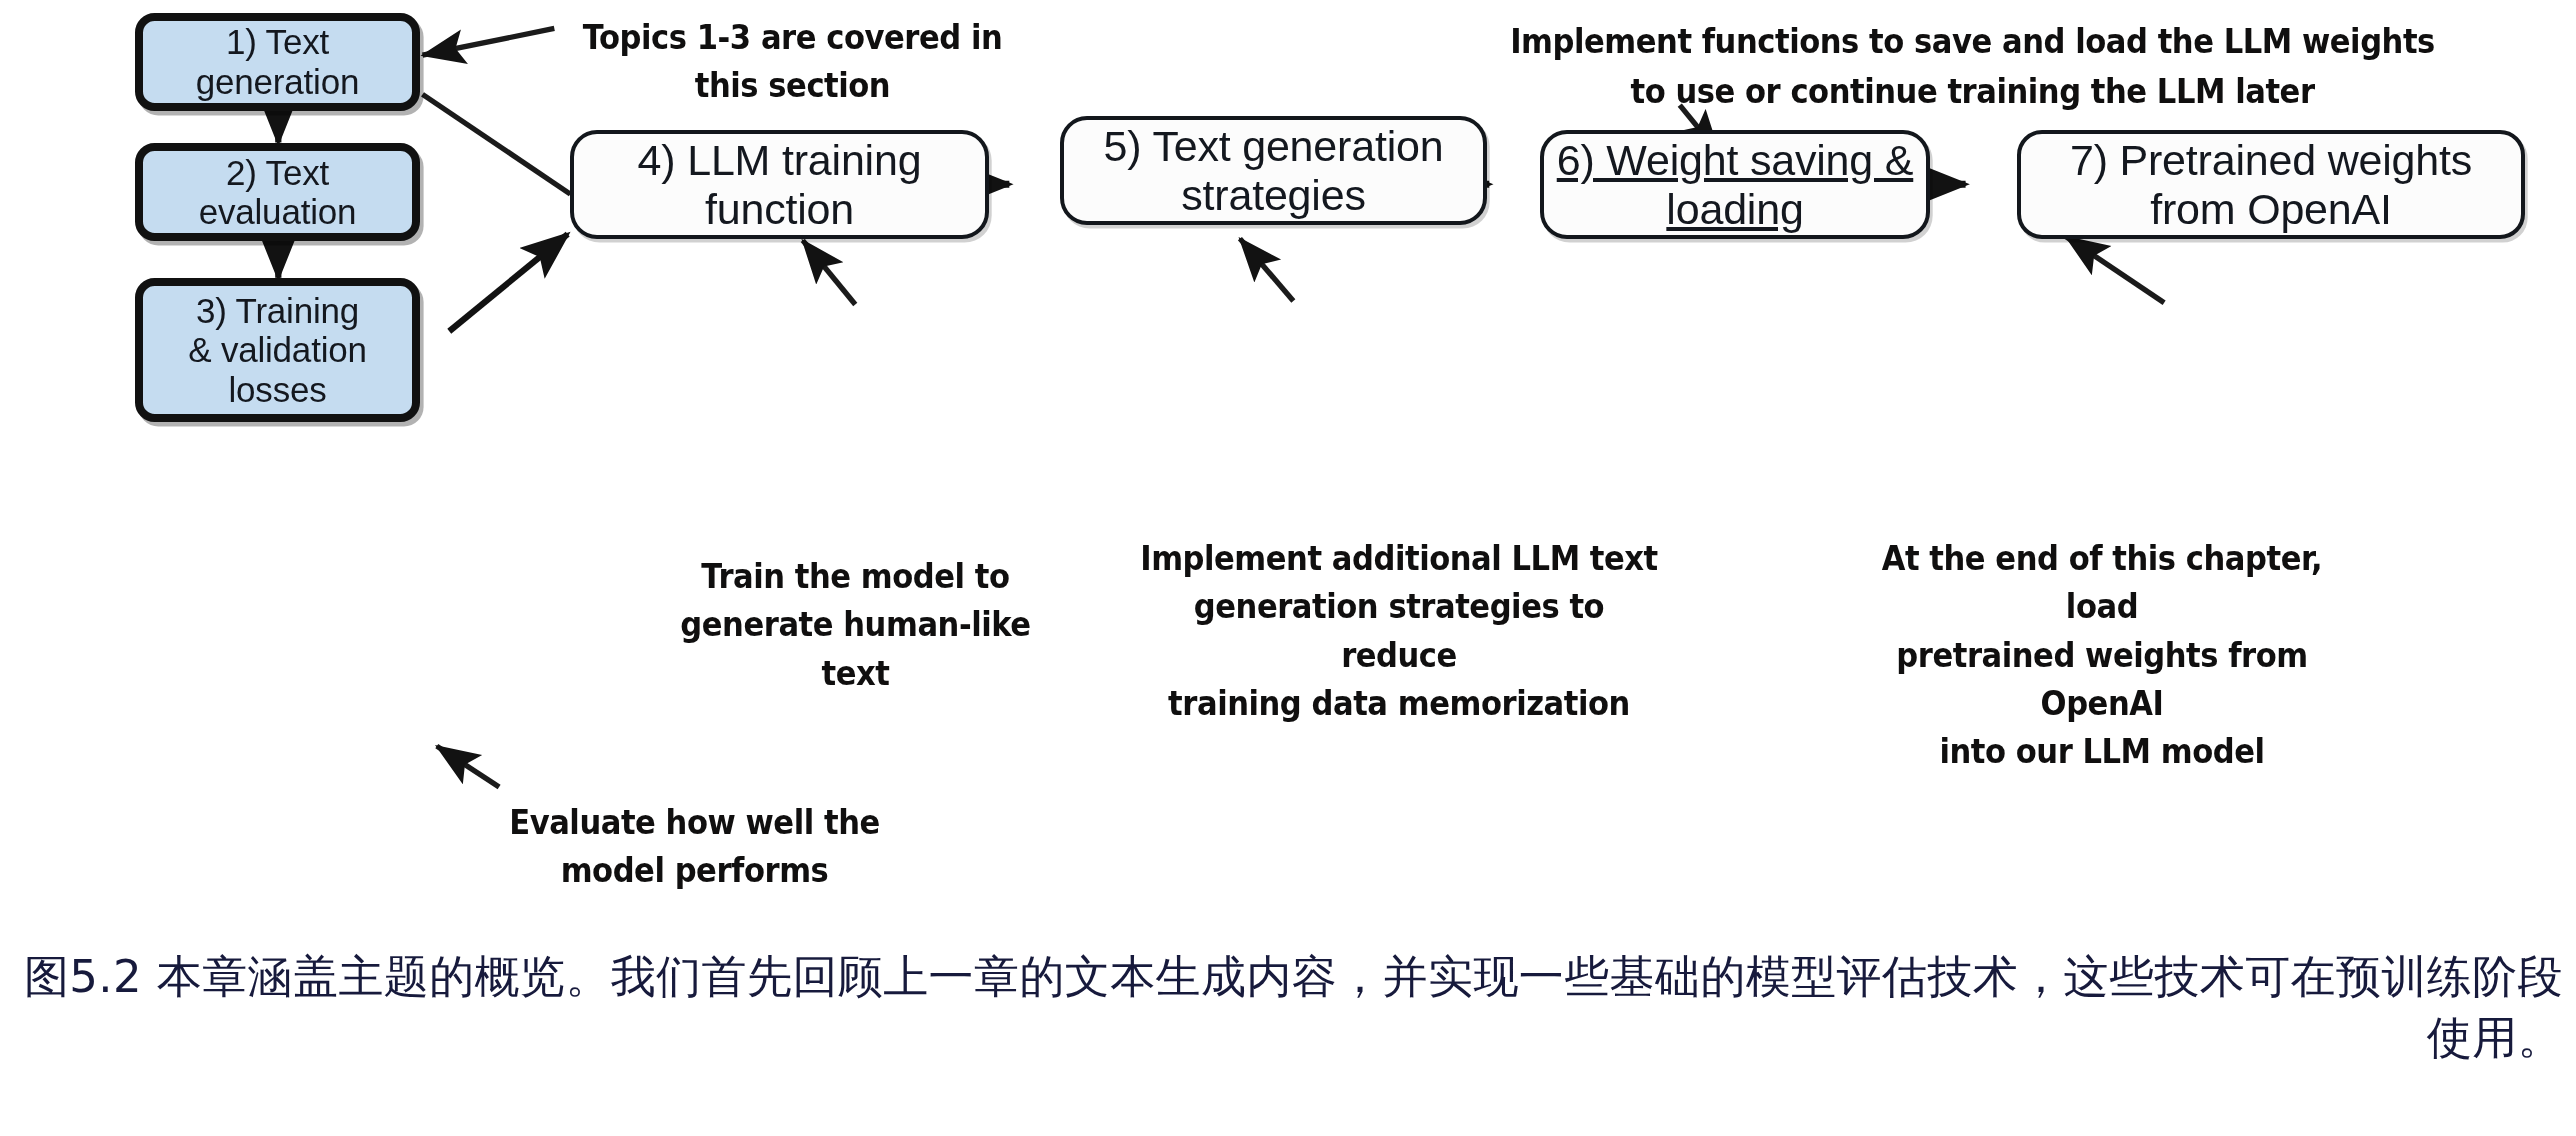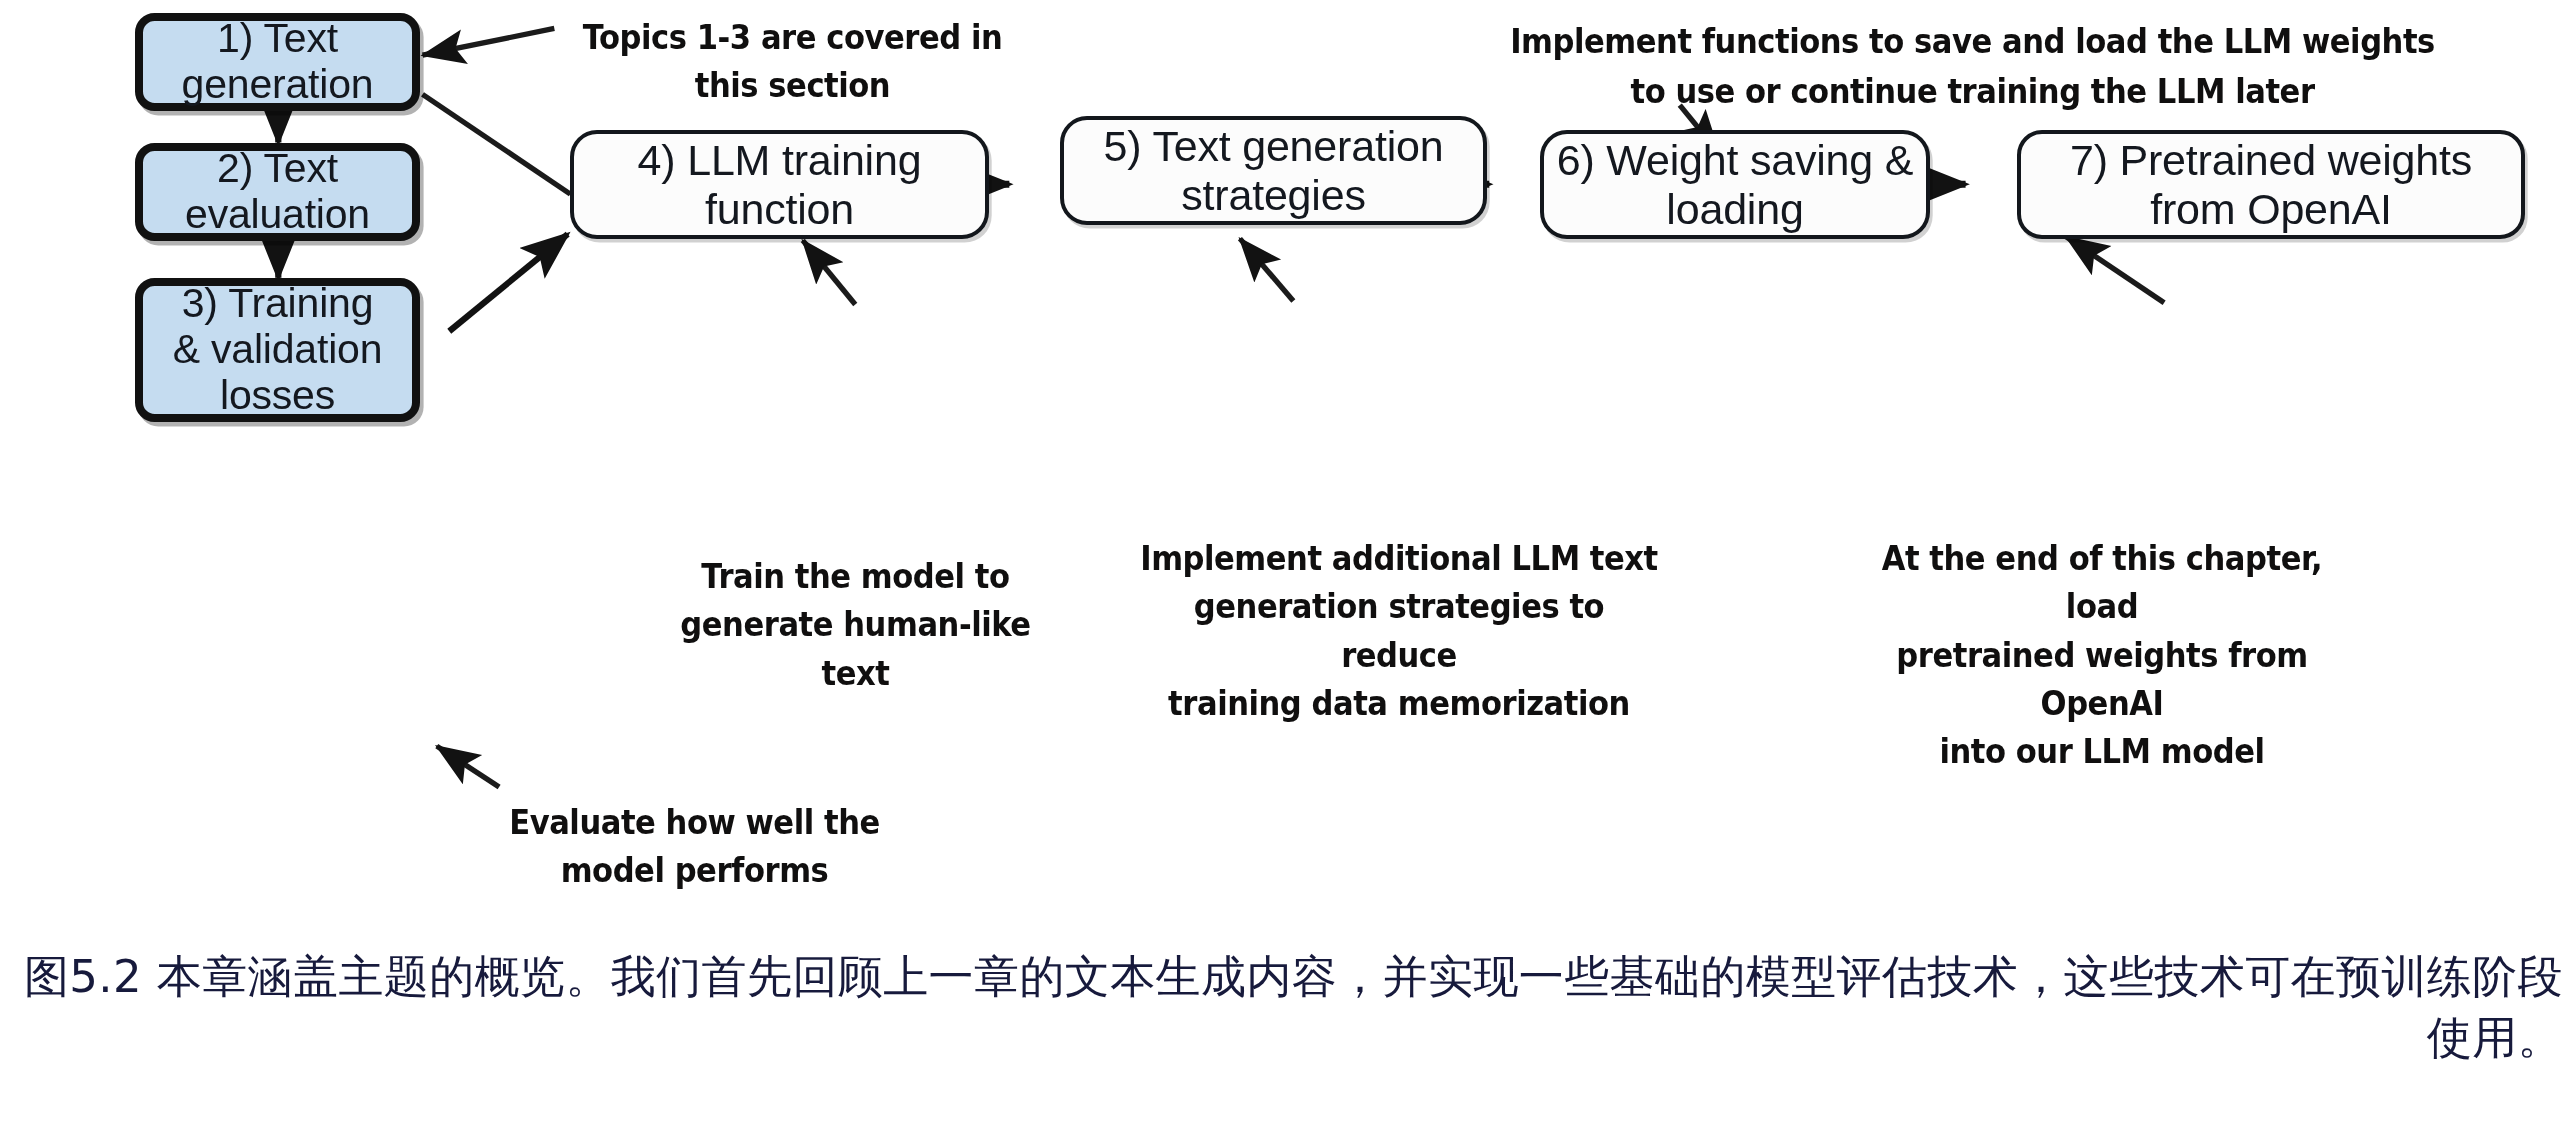--- a/index.html
+++ b/index.html
@@ -45,21 +45,21 @@
     display: block;
     line-height: 1.12;
     white-space: pre-line;
   }
 
   
   .node.blue {
     background: #c5dcf0;
     border: 8px solid #111111;
     border-radius: 19.6px;
-    font-size: 41px;
+    font-size: 35px;
     box-shadow: 3.6px 4.5px 0 rgba(0,0,0,0.30);
   }
 
   
   .node.white {
     background: #fcfcfc;
     border: 4.5px solid #13171c;
     border-radius: 27px;
     font-size: 43px;
     box-shadow: 2.7px 3.6px 0 rgba(0,0,0,0.18);
@@ -181,21 +181,21 @@
   <div class="node white" style="left:534px; top:130px; width:419px; height:109px;">
     <span class="node-label">4) LLM training
 function</span>
   </div>
 
   <div class="node white" style="left:1024px; top:116px; width:427px; height:109px;">
     <span class="node-label">5) Text generation
 strategies</span>
   </div>
 
-  <div class="node white" style="left:1504px; top:130px; width:390px; height:109px;">
+  <div class="node white" style="left:1504px; top:130px; width:390px; height:109px;text-decoration:underline;">
     <span class="node-label">6) Weight saving &amp;
 loading</span>
   </div>
 
   <div class="node white" style="left:1981px; top:130px; width:508px; height:109px;border-radius:25px;">
     <span class="node-label">7) Pretrained weights
 from OpenAI</span>
   </div>
 
   <div class="annot" style="left:552px; top:12.5px; width:481px;">Topics 1-3 are covered in

